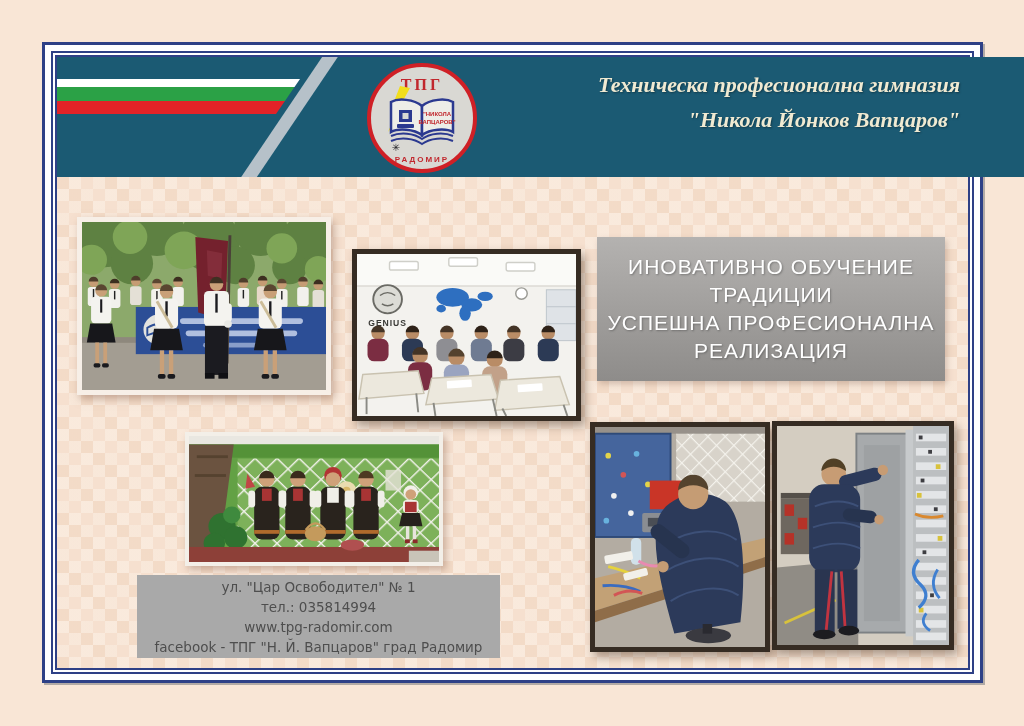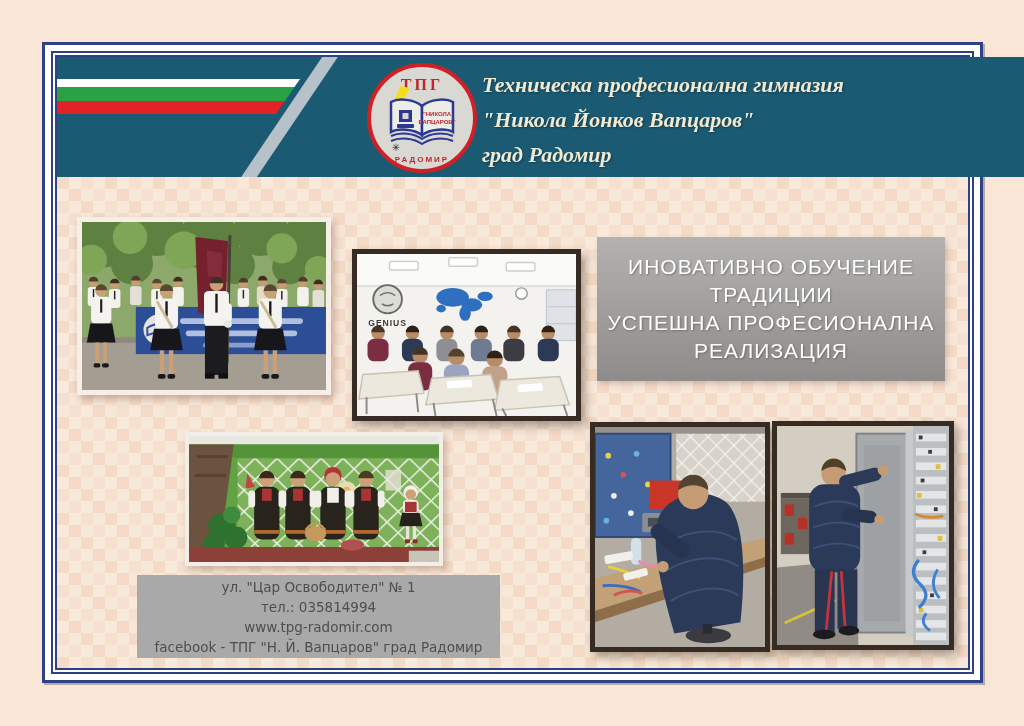--- a/index.html
+++ b/index.html
@@ -12,21 +12,21 @@
       conic-gradient(rgba(238,209,184,.35) 25%, transparent 25% 50%, rgba(238,209,184,.35) 50% 75%, transparent 75%);
     background-size:24px 24px,48px 48px;background-position:0 0,12px 12px;}
   .header{position:absolute;left:57px;top:57px;width:995px;height:120px;background:#1B5A73;overflow:hidden;}
   .flag{position:absolute;left:0;top:22px;width:243px;height:35px;clip-path:polygon(0 0,100% 0,calc(100% - 24px) 100%,0 100%);}
   .flag .st-white{height:8px;background:#FFFFFF;}
   .flag .st-green{height:14px;background:#2BA146;}
   .flag .st-red{height:13px;background:#E32227;}
   .diag{position:absolute;left:226px;top:-25px;width:13px;height:170px;background:#B6C1C9;transform:rotate(34deg);}
   .logo{position:absolute;left:309px;top:5px;width:112px;height:112px;}
   .logo svg{display:block;width:100%;height:100%;}
-  .header-title{position:absolute;left:425px;top:10px;width:478px;text-align:left;font-family:"Liberation Serif",serif;font-style:italic;font-weight:bold;font-size:22px;line-height:35px;color:#F0EAD2;text-shadow:1px 1px 2px rgba(0,0,0,.35);}
+  .header-title{position:absolute;left:425px;top:10px;width:478px;text-align:right;font-family:"Liberation Serif",serif;font-style:italic;font-weight:bold;font-size:22px;line-height:35px;color:#F0EAD2;text-shadow:1px 1px 2px rgba(0,0,0,.35);}
   .photo{position:absolute;box-sizing:border-box;overflow:hidden;}
   .photo svg{display:block;width:100%;height:100%;}
   .frame-light{border:5px solid #F7EFE7;background:#F7EFE7;box-shadow:3px 4px 8px rgba(150,110,90,.5);}
   .frame-dark{border:5px solid #362C23;background:#84cc16;box-shadow:4px 5px 9px rgba(70,50,35,.45);}
   .frame-folk{border:4px solid #F3EFE8;background:#F3EFE8;box-shadow:3px 4px 7px rgba(150,110,90,.45);}
   #photo-students{left:77px;top:217px;width:254px;height:178px;}
   #photo-classroom{left:352px;top:249px;width:229px;height:172px;}
   #photo-folk{left:185px;top:432px;width:258px;height:134px;}
   #photo-workbench{left:590px;top:422px;width:180px;height:230px;}
   #photo-cabinet{left:772px;top:421px;width:182px;height:229px;}
@@ -71,21 +71,20 @@
         <text x="71" y="54" text-anchor="middle" font-size="6" font-weight="bold" fill="#C1272D">"НИКОЛА</text>
         <text x="71" y="62" text-anchor="middle" font-size="6" font-weight="bold" fill="#C1272D">ВАПЦАРОВ"</text>
         <text x="30" y="89" text-anchor="middle" font-size="10" fill="#26262A">✳</text>
         <text x="56" y="100" text-anchor="middle" font-size="8" font-weight="bold" fill="#C1272D" letter-spacing="2">РАДОМИР</text>
       </svg>
     </div>
 
     <div class="header-title">
       <div>Техническа професионална гимназия</div>
       <div>"Никола Йонков Вапцаров"</div>
-      <div>град Радомир</div>
     </div>
   </header>
 
   <div class="photo frame-light" id="photo-students" aria-label="Ученици в униформи със знамето на училището пред син банер">
     <svg viewBox="0 0 254 178" preserveAspectRatio="none">
       <rect width="254" height="178" fill="#8CA96B"></rect>
       <g fill="#5E8142">
         <circle cx="24" cy="18" r="30"></circle>
           <circle cx="78" cy="8" r="28"></circle>
           <circle cx="132" cy="20" r="32"></circle>

